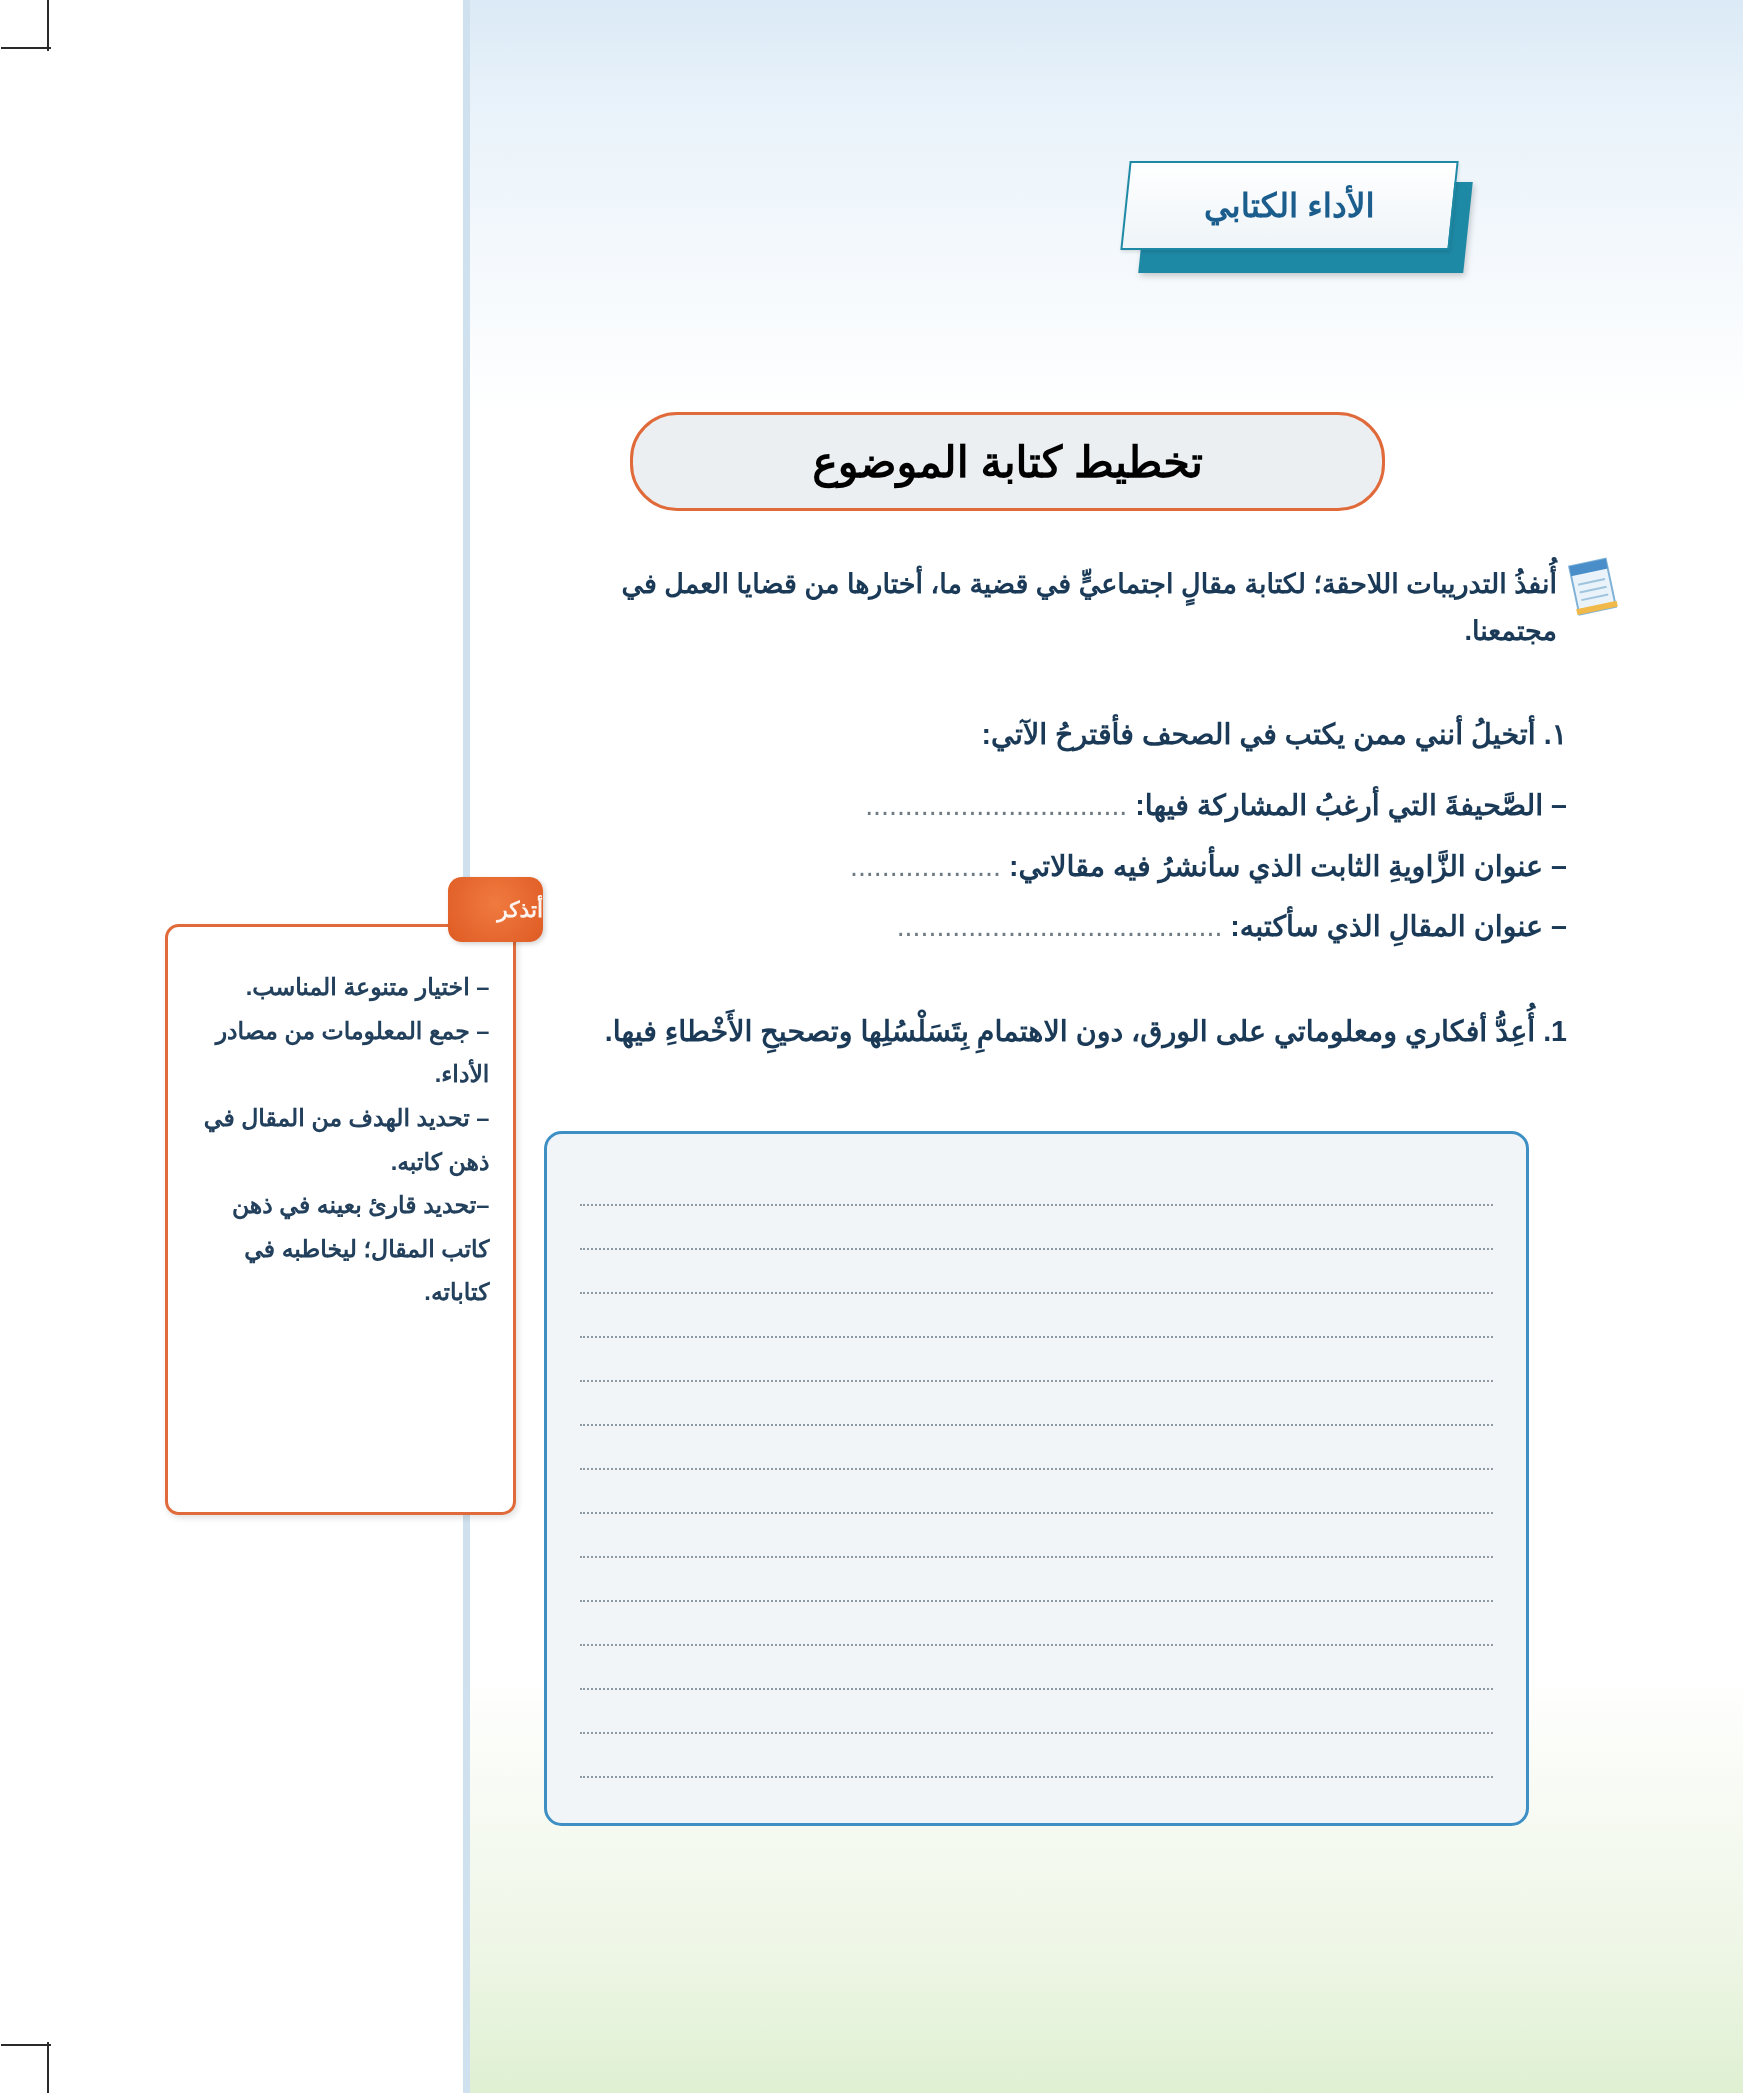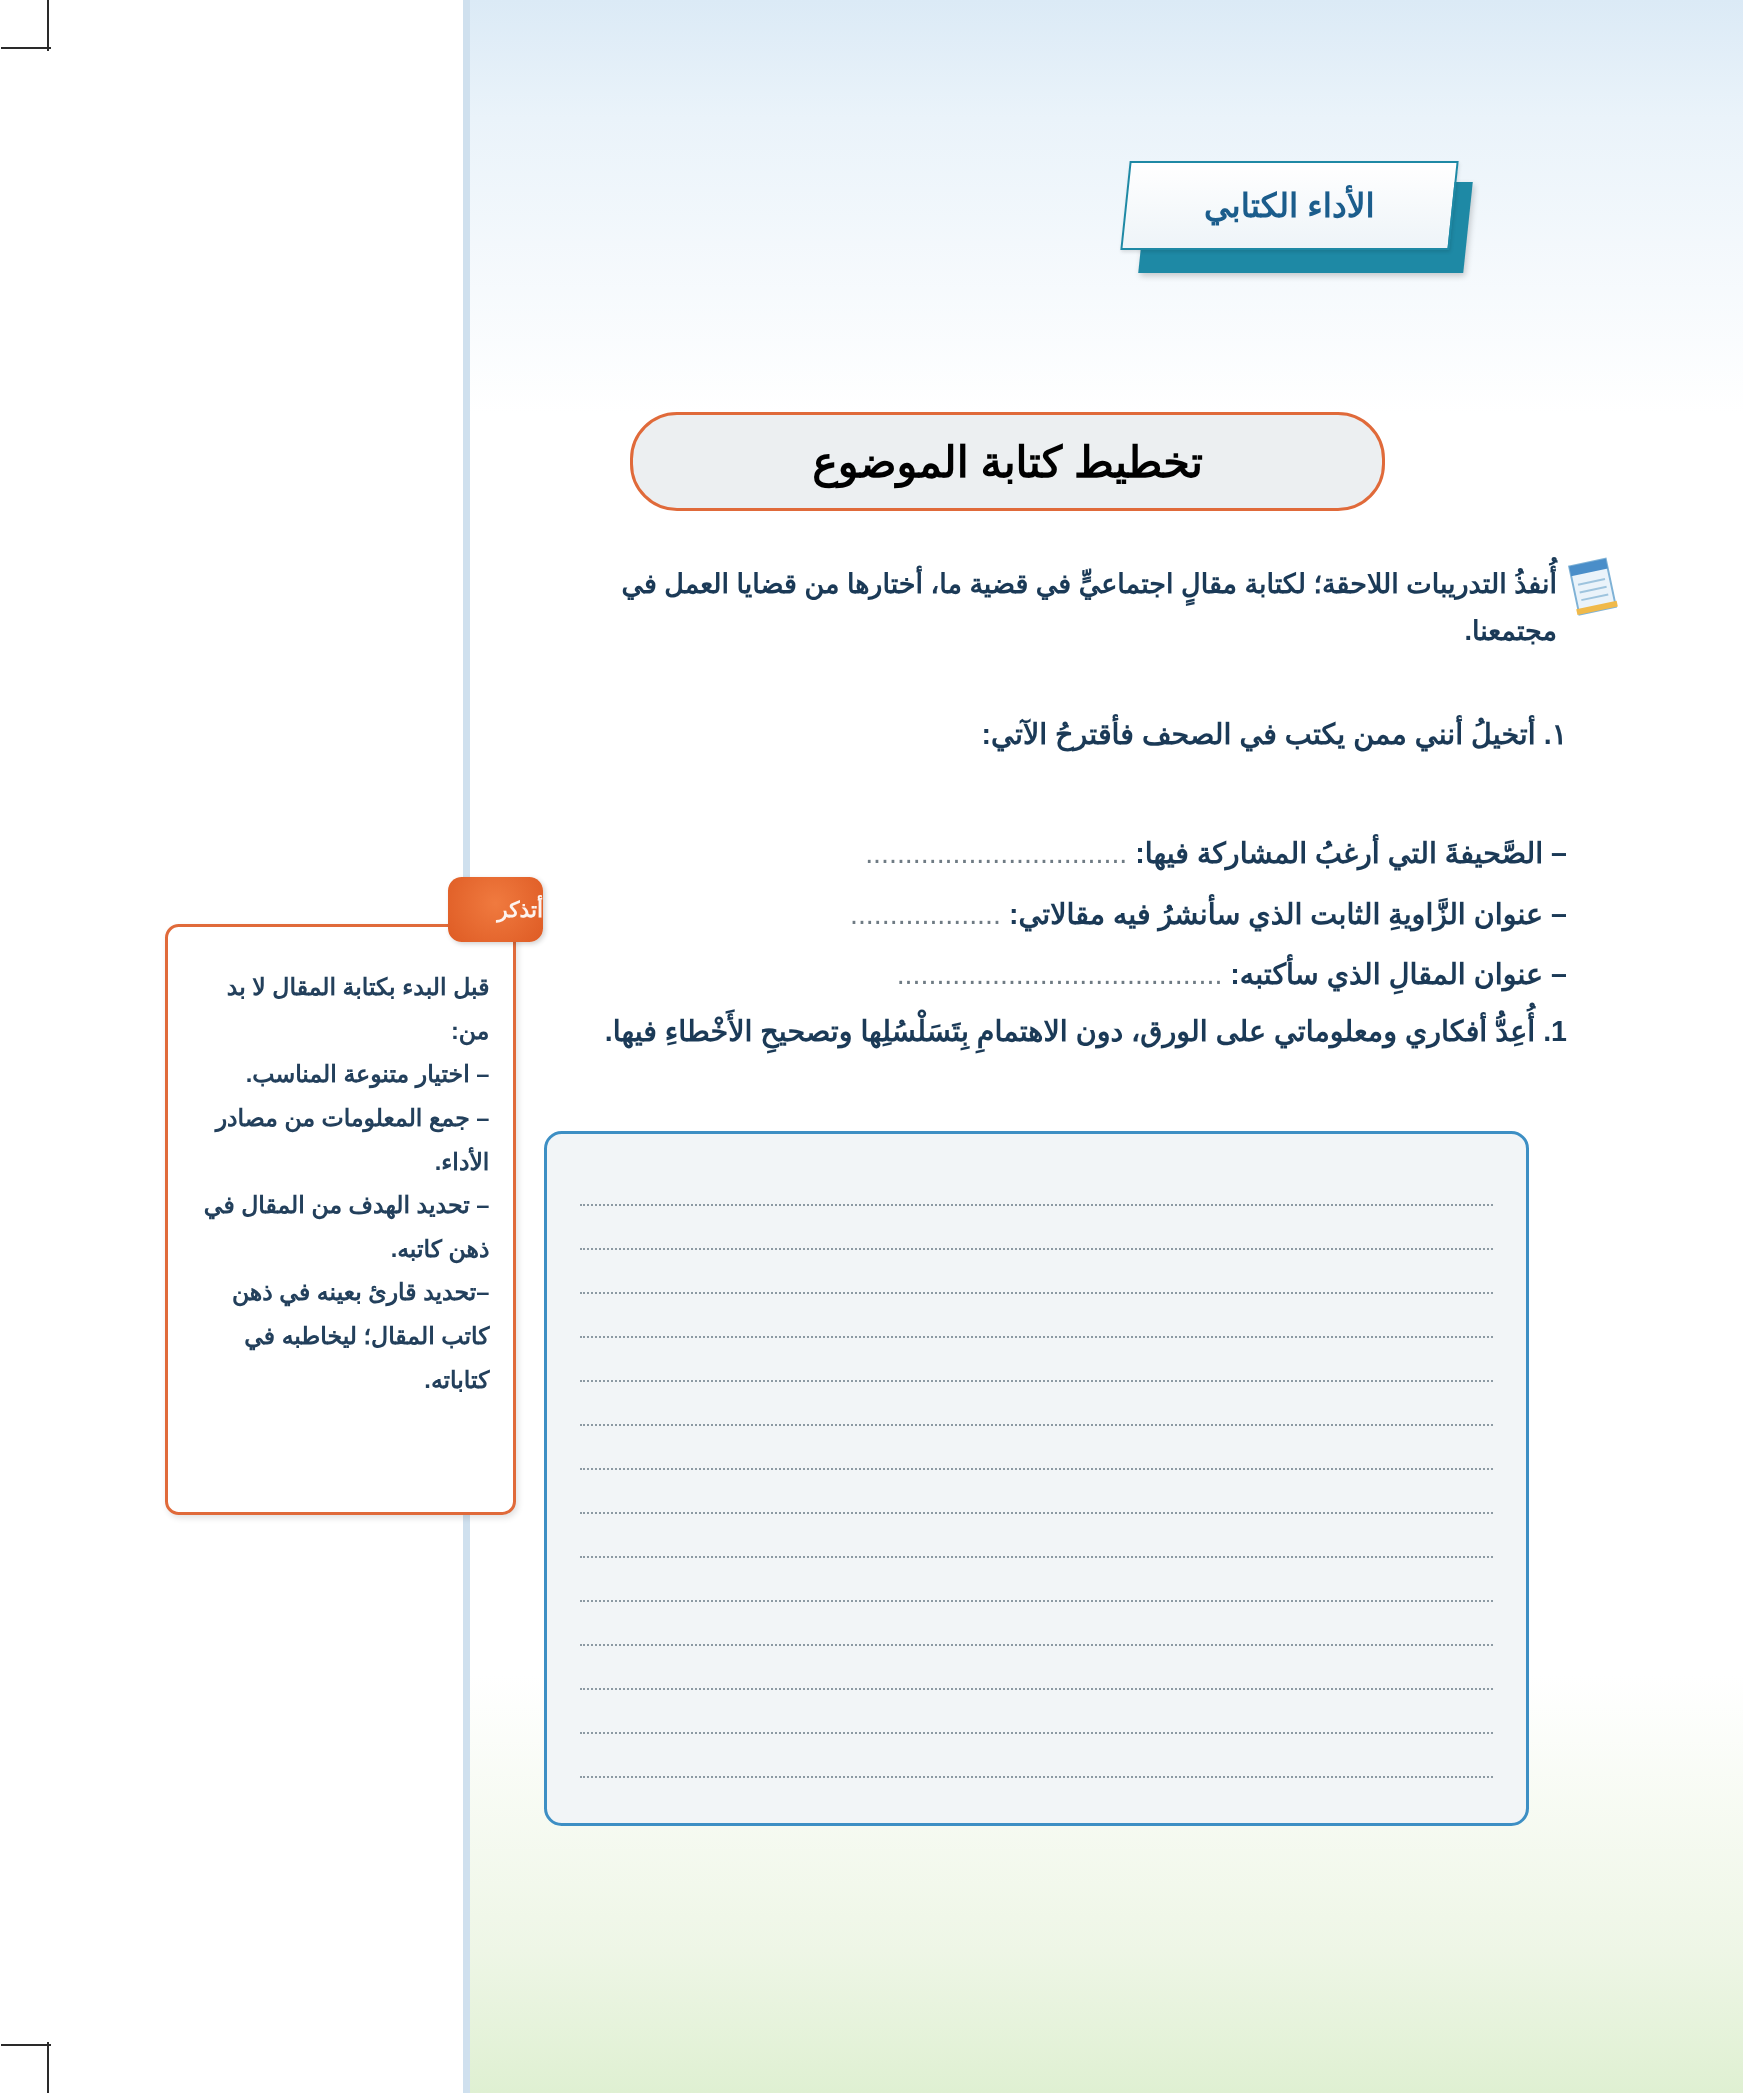--- a/index.html
+++ b/index.html
@@ -305,21 +305,20 @@
     font-size: 28.6px;
     font-weight: bold;
     color: #1b3a57;
   }
   .blank-list {
     position: absolute;
     top: 788px;
     left: 89px;
     width: 1015px;
     text-align: right;
-    margin-top: 48px;
   }
   .blank-row {
     font-size: 28.6px;
     font-weight: bold;
     color: #1b3a57;
     margin-bottom: 26.6px;
     white-space: nowrap;
   }
   .dots {
     color: #6f7b84;
@@ -529,21 +528,20 @@
       <div class="write-line"></div>
       <div class="write-line"></div>
       <div class="write-line"></div>
     </div>
   </div>
 
   <div class="callout-badge">
     <span>أتذكر</span>
   </div>
   <div class="callout-box">
-    <div class="callout-text">قبل البدء بكتابة المقال لا بد من:</div>
     <div class="callout-text">– اختيار متنوعة المناسب.</div>
     <div class="callout-text">– جمع المعلومات من مصادر الأداء.</div>
     <div class="callout-text">– تحديد الهدف من المقال في ذهن كاتبه.</div>
     <div class="callout-text">–تحديد قارئ بعينه في ذهن كاتب المقال؛ ليخاطبه في كتاباته.</div>
   </div>
 
 </div>
 
 
 </body></html>

